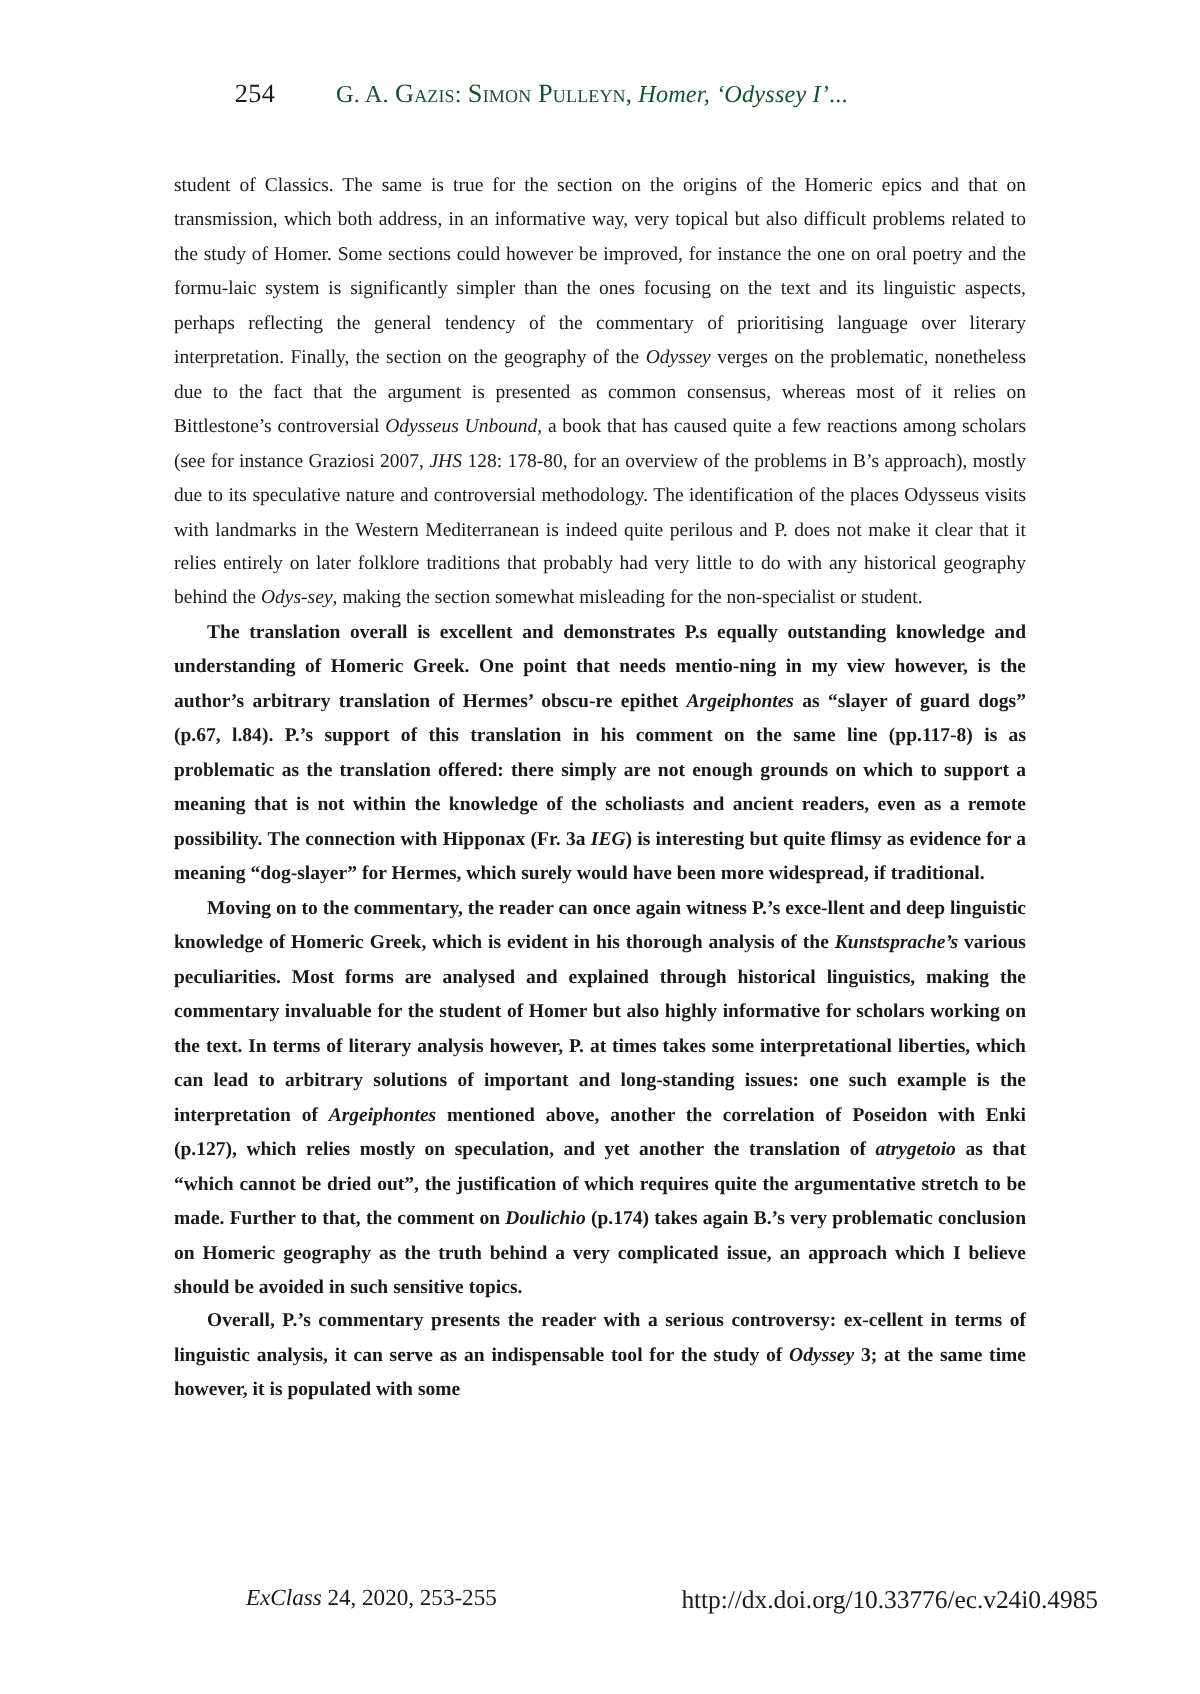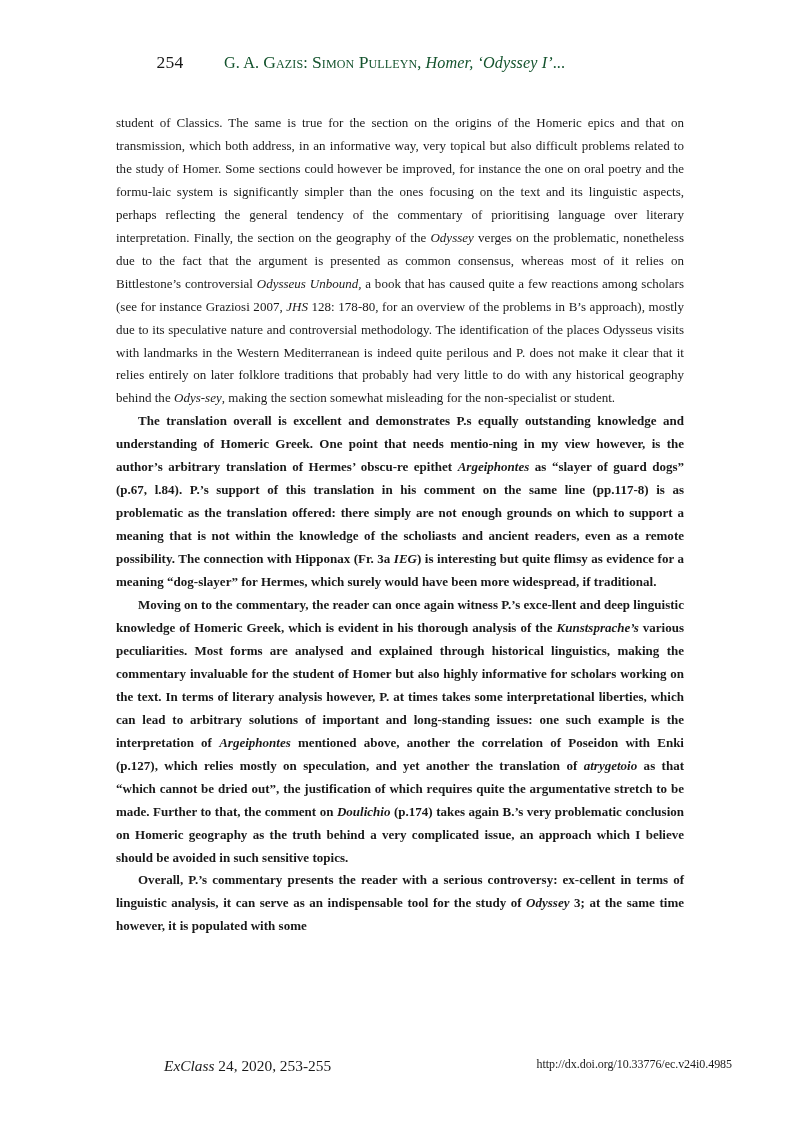--- a/index.html
+++ b/index.html
@@ -89,21 +89,21 @@
   }
   .footer-left {
     font-size: 15.4px;
     white-space: nowrap;
     flex: 0 0 auto;
   }
   .footer-left .jrn {
     font-style: italic;
   }
   .footer-right {
-    font-size: 12px;
+    font-size: 17px;
     white-space: nowrap;
     margin-left: auto;
     letter-spacing: -0.05px;
   }
 </style>
 </head>
 <body>
 
 <div class="page">
 

